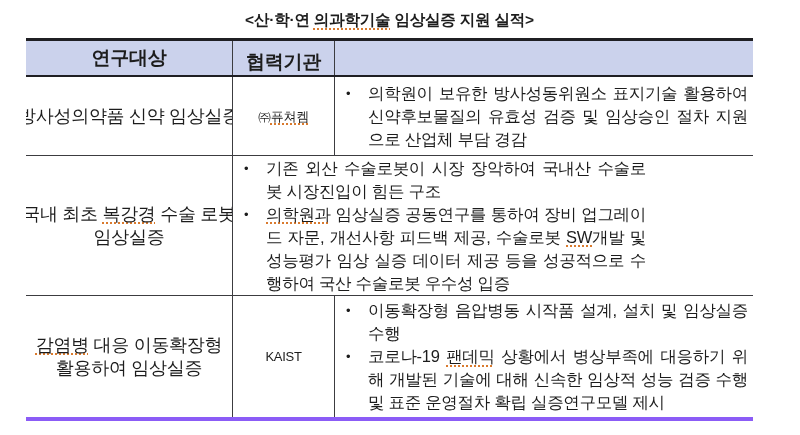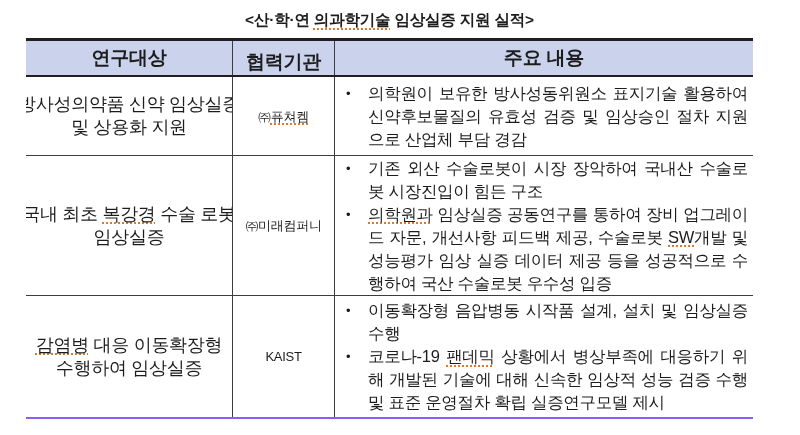--- a/index.html
+++ b/index.html
@@ -6,21 +6,21 @@
   .page{
     position:relative;width:800px;height:435px;background:#ffffff;
     font-family:"Liberation Sans","DejaVu Sans",sans-serif;color:#1c1c1c;overflow:hidden;
   }
   .title{
     width:727px;margin:10px 0 7px 26px;text-align:center;
     font-size:15.5px;font-weight:600;letter-spacing:-0.2px;white-space:nowrap;
   }
   .table{
     margin-left:26px;width:727px;
-    border-top:3px solid #1f1f23;border-bottom:2px solid #8b5cf6;
+    border-top:3px solid #1f1f23;border-bottom:4px solid #8b5cf6;
     box-sizing:border-box;
   }
   .thead{
     display:flex;background:#cbd2ec;border-bottom:2px solid #1f1f23;
     height:34px;font-weight:bold;font-size:19px;letter-spacing:-0.2px;
   }
   .hcell{
     display:flex;align-items:center;justify-content:center;
     box-sizing:border-box;white-space:nowrap;
   }
@@ -62,63 +62,56 @@
 <div class="page">
   <div class="title"><span>&lt;산·학·연 </span><span class="mark">의과학기술</span><span> 임상실증 지원 실적&gt;</span></div>
   <div class="table">
     <div class="thead">
       <div class="hcell c1 vline">
         <span>연구대상</span>
       </div>
       <div class="hcell c2 vline">
         <span>협력기관</span>
       </div>
-      <div class="hcell c3">
-        <span>주요 내용</span>
-      </div>
     </div>
     <div class="tbody" id="tbody">
         <div class="trow">
           <div class="cell target c1 vline">
             <div class="tline"><span>방사성의약품 신약 임상실증</span></div>
-            <div class="tline"><span>및 상용화 지원</span></div>
           </div>
           <div class="cell partner c2 vline">
             <div class="tline"><span>㈜</span><span class="mark">퓨쳐켐</span></div>
           </div>
           <div class="cell content c3">
             <div class="bullet">
               <span class="dot">•</span>
               <div class="btext"><span>의학원이 보유한 방사성동위원소 표지기술 활용하여 신약후보물질의 유효성 검증 및 임상승인 절차 지원으로 산업체 부담 경감</span></div>
             </div>
           </div>
         </div>
         <div class="trow">
           <div class="cell target c1 vline">
             <div class="tline"><span>국내 최초 </span><span class="mark">복강경</span><span> 수술 로봇</span></div>
             <div class="tline"><span>임상실증</span></div>
           </div>
-          <div class="cell partner c2 vline">
-            <div class="tline"><span>㈜미래컴퍼니</span></div>
-          </div>
           <div class="cell content c3">
             <div class="bullet">
               <span class="dot">•</span>
               <div class="btext"><span>기존 외산 수술로봇이 시장 장악하여 국내산 수술로봇 시장진입이 힘든 구조</span></div>
             </div>
             <div class="bullet">
               <span class="dot">•</span>
               <div class="btext"><span class="mark">의학원과</span><span> 임상실증 공동연구를 통하여 장비 업그레이드 자문, 개선사항 피드백 제공, 수술로봇 </span><span class="mark">SW</span><span>개발 및 성능평가 임상 실증 데이터 제공 등을 성공적으로 수행하여 국산 수술로봇 우수성 입증</span></div>
             </div>
           </div>
         </div>
         <div class="trow">
           <div class="cell target c1 vline">
             <div class="tline"><span class="mark">감염병</span><span> 대응 이동확장형</span></div>
-            <div class="tline"><span>수행하여 임상실증</span></div>
+            <div class="tline"><span>활용하여 임상실증</span></div>
           </div>
           <div class="cell partner c2 vline">
             <div class="tline"><span>KAIST</span></div>
           </div>
           <div class="cell content c3">
             <div class="bullet">
               <span class="dot">•</span>
               <div class="btext"><span>이동확장형 음압병동 시작품 설계, 설치 및 임상실증 수행</span></div>
             </div>
             <div class="bullet">

